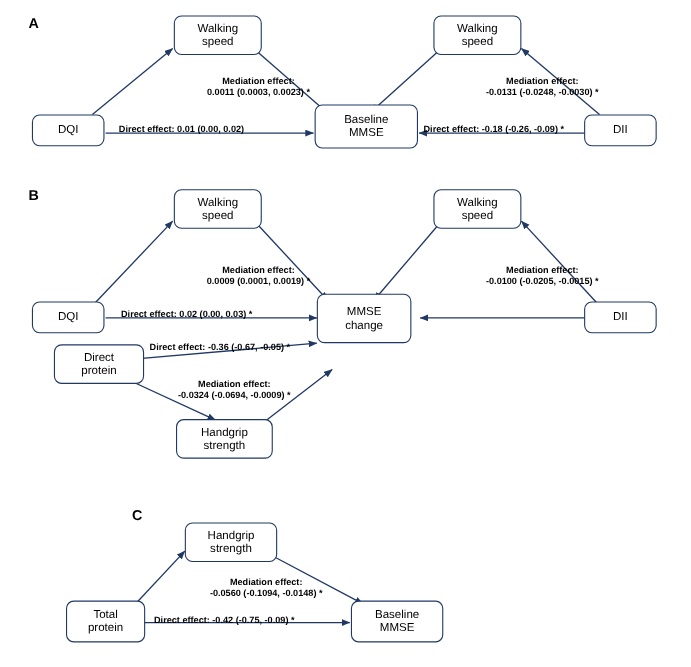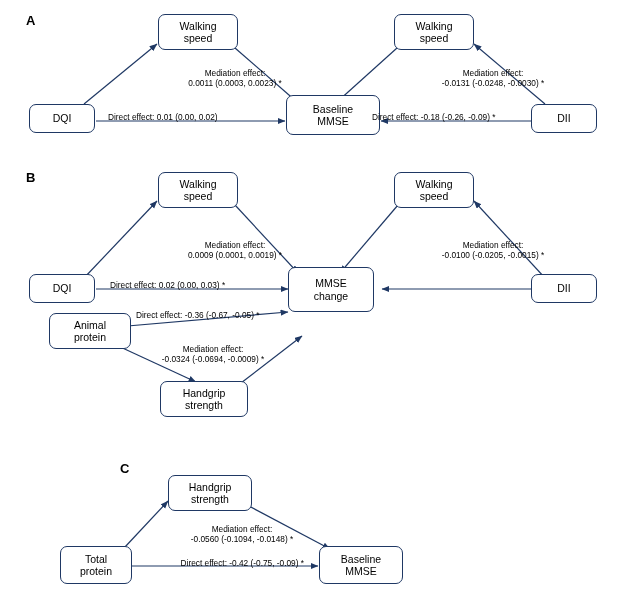--- a/index.html
+++ b/index.html
@@ -43,20 +43,21 @@
   }
   .lbl {
     position: absolute;
     font-size: 8.3px;
     line-height: 1.25;
     color: #000000;
     text-align: center;
     white-space: pre;
     z-index: 4;
     background: transparent;
+    font-weight: bold;
   }
   .lbl.left {
     text-align: left;
   }
   svg.edges {
     position: absolute;
     left: 0;
     top: 0;
     width: 628px;
     height: 606px;
@@ -123,21 +124,21 @@
   <div class="node" style="left:286px; top:95px; width:94px; height:40px;">
     <span style="white-space:pre-line">Baseline
 MMSE</span>
   </div>
 
   <div class="lbl" style="left:160px; top:68px; width:150px;">Mediation effect:
 0.0011 (0.0003, 0.0023) *</div>
   <div class="lbl left" style="left:108px; top:112px; width:175px;">Direct effect: 0.01 (0.00, 0.02)</div>
   <div class="lbl" style="left:408px; top:68px; width:170px;">Mediation effect:
 -0.0131 (-0.0248, -0.0030) *</div>
-  <div class="lbl left" style="left:372px; top:112px; width:180px;">Direct effect: -0.18 (-0.26, -0.09) *</div>
+  <div class="lbl left" style="left:385px; top:112px; width:180px;">Direct effect: -0.18 (-0.26, -0.09) *</div>
 
   <div class="panel-letter" style="left:26px; top:170px;">B</div>
 
   <div class="node" style="left:158px; top:172px; width:80px; height:36px;">
     <span style="white-space:pre-line">Walking
 speed</span>
   </div>
 
   <div class="node" style="left:394px; top:172px; width:80px; height:36px;">
     <span style="white-space:pre-line">Walking
@@ -146,21 +147,21 @@
 
   <div class="node" style="left:29px; top:274px; width:66px; height:29px;">
     <span style="white-space:pre-line">DQI</span>
   </div>
 
   <div class="node" style="left:531px; top:274px; width:66px; height:29px;">
     <span style="white-space:pre-line">DII</span>
   </div>
 
   <div class="node" style="left:49px; top:313px; width:82px; height:36px;">
-    <span style="white-space:pre-line">Animal
+    <span style="white-space:pre-line">Direct
 protein</span>
   </div>
 
   <div class="node" style="left:160px; top:381px; width:88px; height:36px;">
     <span style="white-space:pre-line">Handgrip
 strength</span>
   </div>
 
   <div class="node" style="left:288px; top:267px; width:86px; height:45px;">
     <span style="white-space:pre-line">MMSE
@@ -188,15 +189,15 @@
 protein</span>
   </div>
 
   <div class="node" style="left:319px; top:546px; width:84px; height:38px;">
     <span style="white-space:pre-line">Baseline
 MMSE</span>
   </div>
 
   <div class="lbl" style="left:157px; top:524px; width:170px;">Mediation effect:
 -0.0560 (-0.1094, -0.0148) *</div>
-  <div class="lbl left" style="left:140px; top:558px; width:164px;text-align:right;">Direct effect: -0.42 (-0.75, -0.09) *</div>
+  <div class="lbl left" style="left:140px; top:558px; width:164px;">Direct effect: -0.42 (-0.75, -0.09) *</div>
 
 </div>
 
 </body></html>

